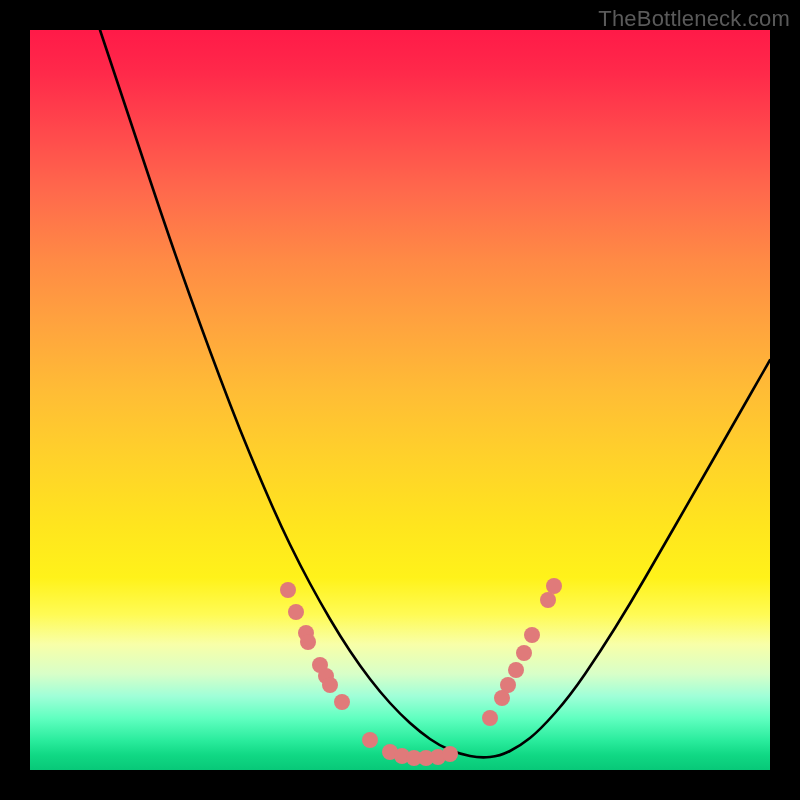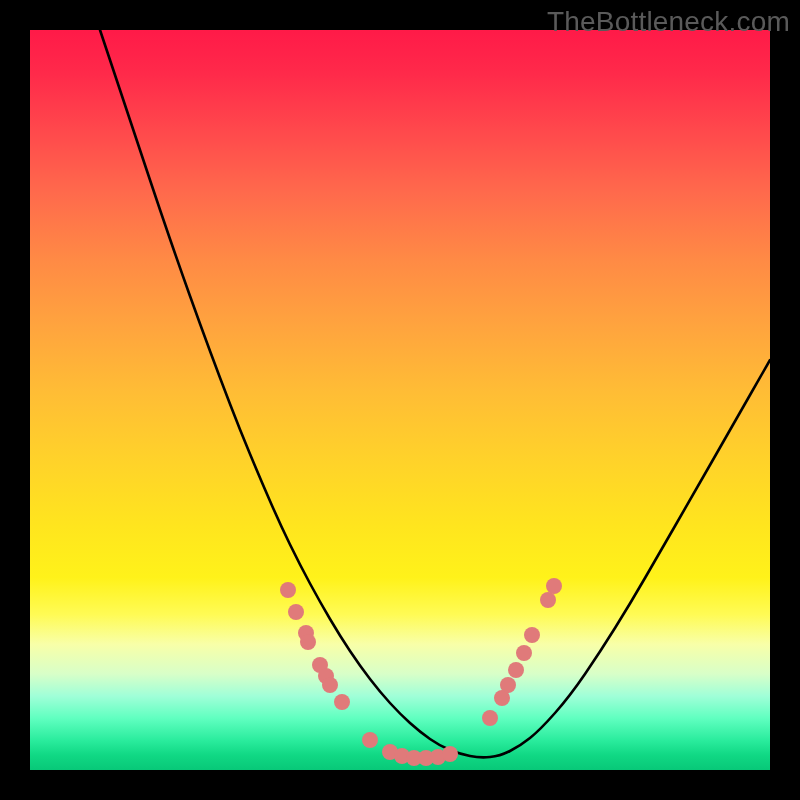--- a/index.html
+++ b/index.html
@@ -36,21 +36,21 @@
       #2aec9d 96%,
       #10d884 98%,
       #08c878 100%
     );
   }
   .watermark {
     position: absolute;
     top: 6px;
     right: 10px;
     font-family: Arial, Helvetica, sans-serif;
-    font-size: 28px;
+    font-size: 22px;
     font-weight: 500;
     color: #5a5a5a;
     letter-spacing: 0.2px;
     z-index: 10;
   }
   svg.curve {
     position: absolute;
     left: 0;
     top: 0;
     width: 740px;

